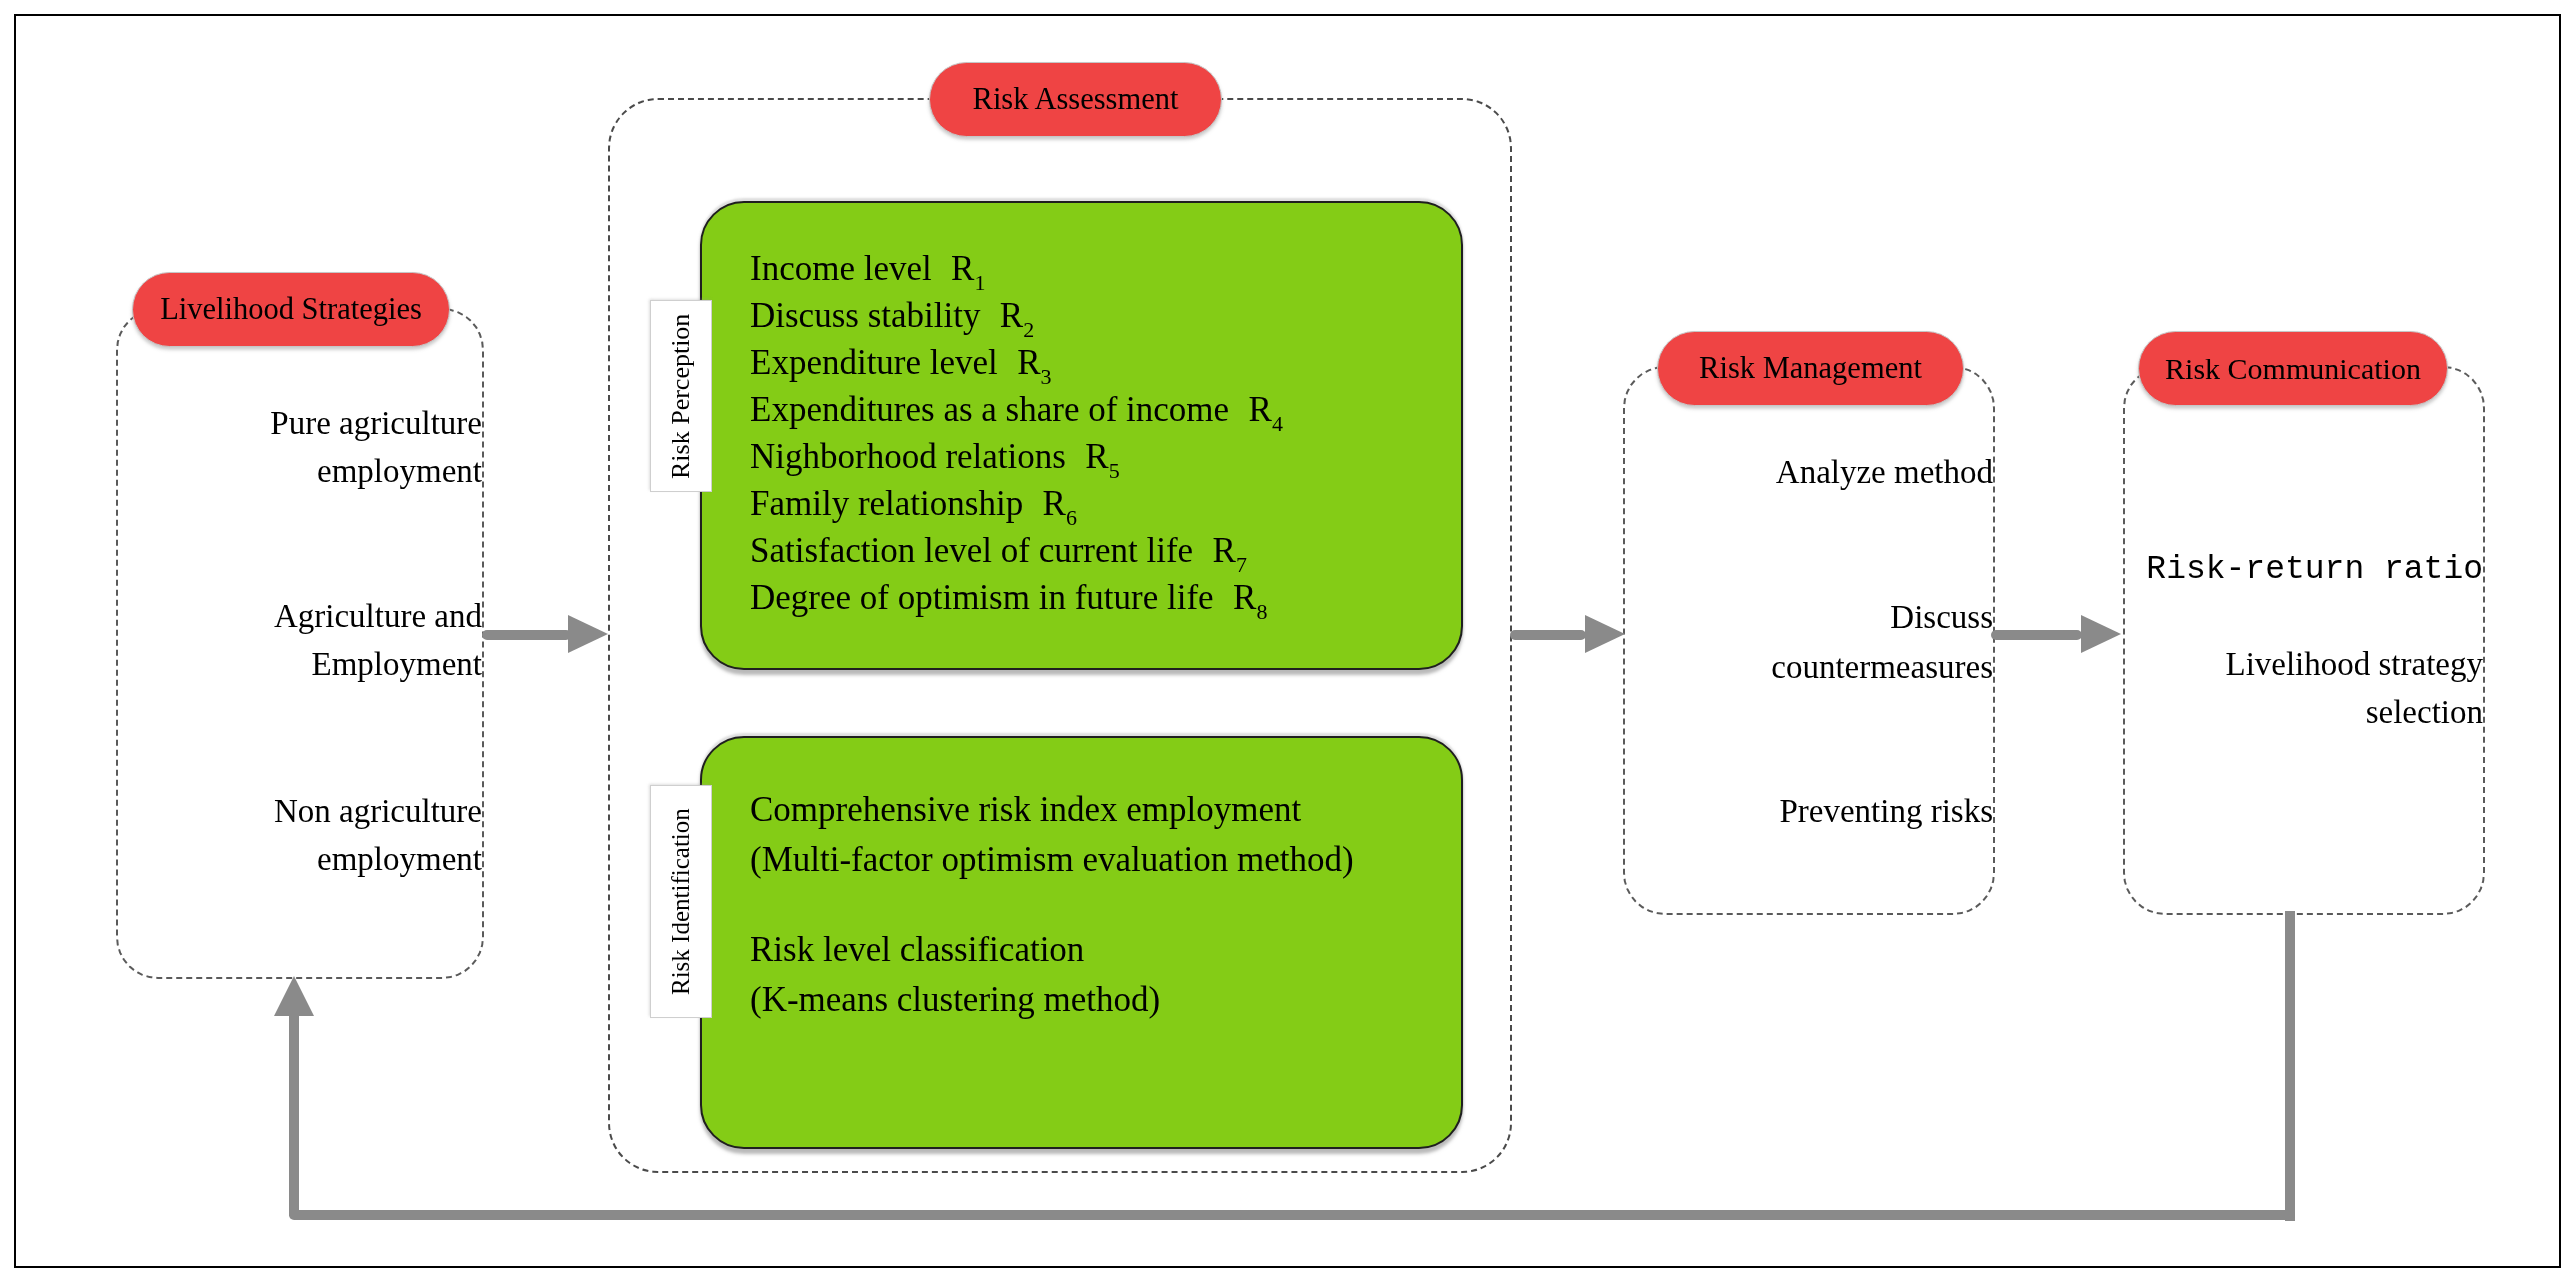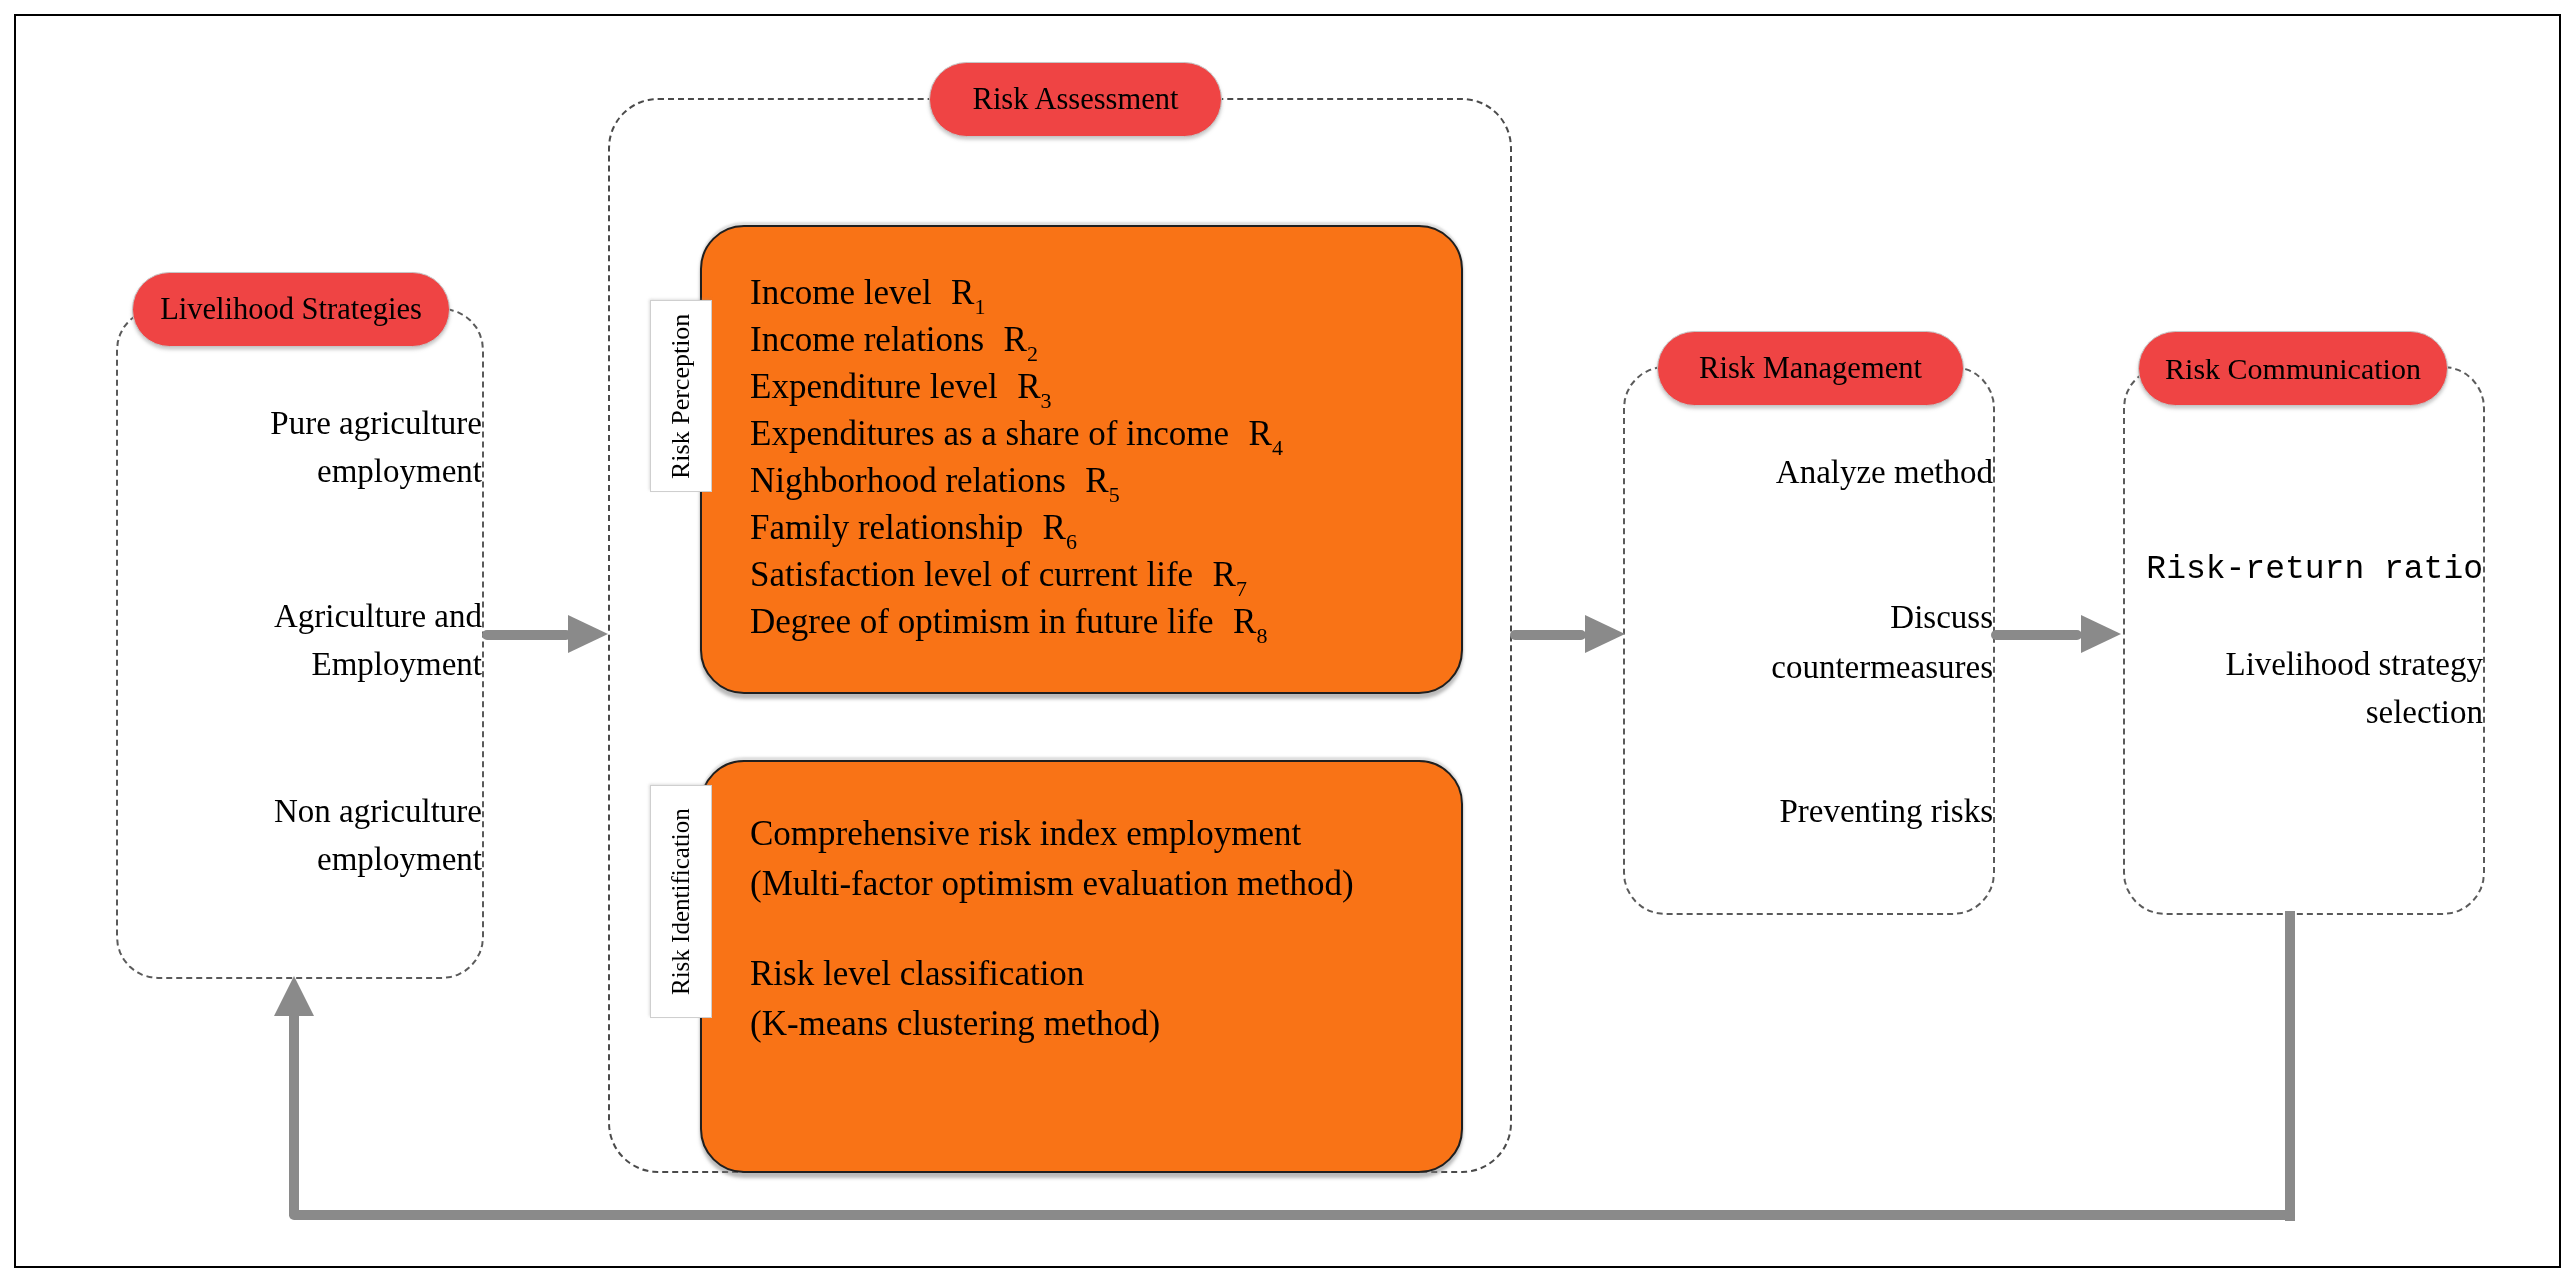--- a/index.html
+++ b/index.html
@@ -11,22 +11,22 @@
   
   .dash-box{border:2.1px dashed #5a5a5a;border-radius:42px;background:transparent;}
   .dash-dark{border-color:#4a4a4a;}
   
   .pill{background:#ef4444;border:0.7px solid #c6c6c6;border-radius:39px;
         display:flex;align-items:center;justify-content:center;
         box-shadow:0 2.8px 3.5px rgba(140,140,140,.45);z-index:5;}
   .pill span{font-size:30.5px;white-space:nowrap;}
   .pill.small span{font-size:30px;}
   
-  .solid-box{border:2.1px solid #1f1f1f;border-radius:44px;background:#f97316;
-             box-shadow:0 4.2px 3.5px rgba(128,128,128,.55), 0 -2.1px 2.1px rgba(160,160,160,.35);margin-top:24px;}
+  .solid-box{border:2.1px solid #1f1f1f;border-radius:44px;background:#84cc16;
+             box-shadow:0 4.2px 3.5px rgba(128,128,128,.55), 0 -2.1px 2.1px rgba(160,160,160,.35);}
   
   .side-label{background:#fff;border:1.4px solid #cfcfcf;z-index:6;
               display:flex;align-items:center;justify-content:center;
               writing-mode:vertical-rl;transform:rotate(180deg);
               box-shadow:1.4px 1.4px 2.8px rgba(150,150,150,.35);}
   .side-label span{font-size:26px;white-space:nowrap;}
   
   .center-item{width:100%;text-align:right;font-size:33px;line-height:48px;white-space:pre-line;}
   .rp-line{height:47px;line-height:47px;font-size:35px;white-space:nowrap;}
   .rsym{margin-left:19.4px;}
@@ -59,21 +59,21 @@
 </div>
 
 <div class="abs dash-box dash-dark" style="left:608px;top:98px;width:900px;height:1071px;border-radius:50px;"></div>
 <div class="abs pill" style="left:929px;top:62px;width:291px;height:73px;">
   <span>Risk Assessment</span>
 </div>
 
 <div class="abs solid-box" style="left:700px;top:201px;width:759px;height:465px;">
   <div class="abs" style="left:48px;top:42px;">
     <div class="rp-line"><span>Income level</span><span class="rsym"><span>R</span><sub>1</sub></span></div>
-    <div class="rp-line"><span>Income relations</span><span class="rsym"><span>R</span><sub>2</sub></span></div>
+    <div class="rp-line"><span>Discuss stability</span><span class="rsym"><span>R</span><sub>2</sub></span></div>
     <div class="rp-line"><span>Expenditure level</span><span class="rsym"><span>R</span><sub>3</sub></span></div>
     <div class="rp-line"><span>Expenditures as a share of income</span><span class="rsym"><span>R</span><sub>4</sub></span></div>
     <div class="rp-line"><span>Nighborhood relations</span><span class="rsym"><span>R</span><sub>5</sub></span></div>
     <div class="rp-line"><span>Family relationship</span><span class="rsym"><span>R</span><sub>6</sub></span></div>
     <div class="rp-line"><span>Satisfaction level of current life</span><span class="rsym"><span>R</span><sub>7</sub></span></div>
     <div class="rp-line"><span>Degree of optimism in future life</span><span class="rsym"><span>R</span><sub>8</sub></span></div>
   </div>
 </div>
 <div class="abs side-label" style="left:650px;top:300px;width:60px;height:190px;">
   <span>Risk Perception</span>

